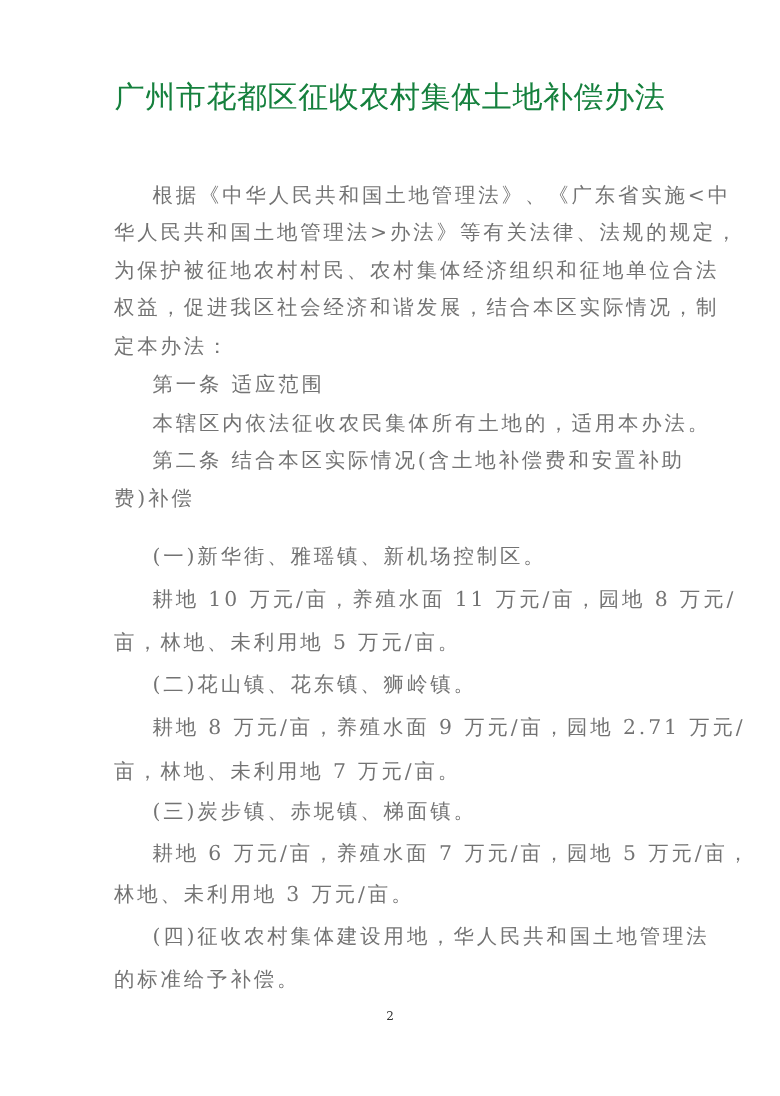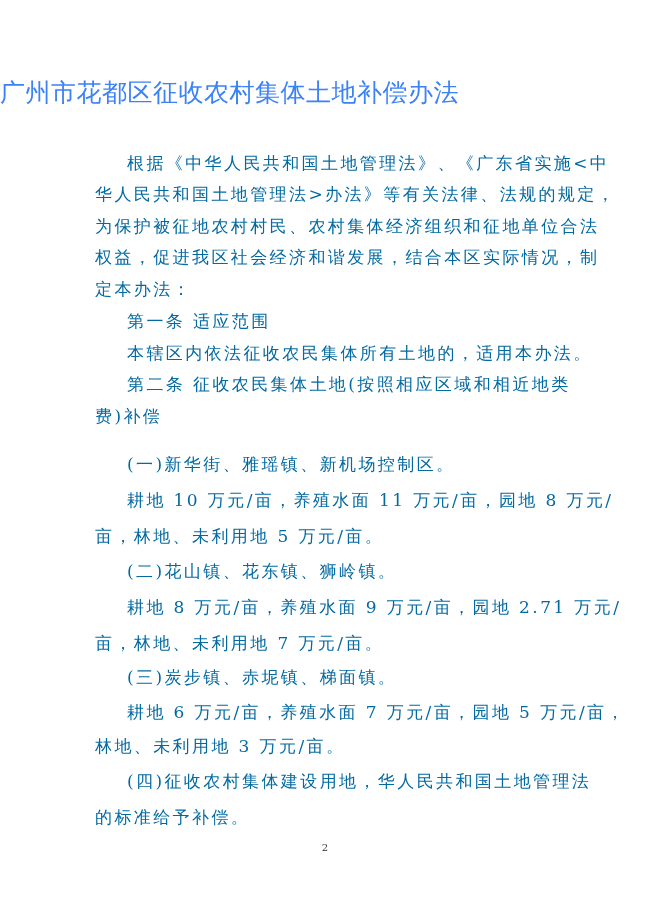--- a/index.html
+++ b/index.html
@@ -1,27 +1,27 @@
 <!DOCTYPE html>
 <html><head>
 <meta charset="utf-8">
 <style>
   html, body { margin: 0; padding: 0; }
   body {
     width: 650px; height: 913px; background: #ffffff; position: relative; overflow: hidden;
     font-family: "DejaVu Serif", "Liberation Serif", serif; color: #1a1a1a;
   }
   .title {
-    position: absolute; top: 76px; left: 0; width: 650px; 
+    position: absolute; top: 64px; left: 0; width: 650px; text-align: center;
     font-family: "DejaVu Sans", "Liberation Sans", sans-serif;
-    font-size: 25px; letter-spacing: 0.5px; color: #3b82f6;
+    font-size: 25px; letter-spacing: 0.5px; color: #15803d;
   }
   .line {
     position: absolute; left: 95px; width: 455px; font-size: 17px;
-    white-space: nowrap; letter-spacing: 2.4px; color: #0369a1; line-height: 22px;
+    white-space: nowrap; letter-spacing: 2.4px; color: #737373; line-height: 22px;
   }
   .indent { left: 127px; }
   .bold { font-family: "DejaVu Sans", "Liberation Sans", sans-serif; font-weight: normal; }
   .pagenum { position: absolute; top: 842px; left: 0; width: 650px; text-align: center; font-size: 10px; color: #333; }
 </style>
 </head>
 <body>
 
 <div>
   <div class="title">广州市花都区征收农村集体土地补偿办法</div>
@@ -33,21 +33,21 @@
   <div class="line" style="top:278px">定本办法：</div>
 
   <div class="line indent" style="top:310px">
     <span class="bold">第一条</span>
     <span>适应范围</span>
   </div>
   <div class="line indent" style="top:342px">本辖区内依法征收农民集体所有土地的，适用本办法。</div>
 
   <div class="line indent" style="top:373px">
     <span class="bold">第二条</span>
-    <span>征收农民集体土地(按照相应区域和相近地类</span>
+    <span>结合本区实际情况(含土地补偿费和安置补助</span>
   </div>
   <div class="line" style="top:405px">费)补偿</div>
 
   <div class="line indent" style="top:453px">(一)新华街、雅瑶镇、新机场控制区。</div>
   <div class="line indent" style="top:489px">耕地 10 万元/亩，养殖水面 11 万元/亩，园地 8 万元/</div>
   <div class="line" style="top:525px">亩，林地、未利用地 5 万元/亩。</div>
 
   <div class="line indent" style="top:560px">(二)花山镇、花东镇、狮岭镇。</div>
   <div class="line indent" style="top:596px">耕地 8 万元/亩，养殖水面 9 万元/亩，园地 2.71 万元/</div>
   <div class="line" style="top:632px">亩，林地、未利用地 7 万元/亩。</div>

